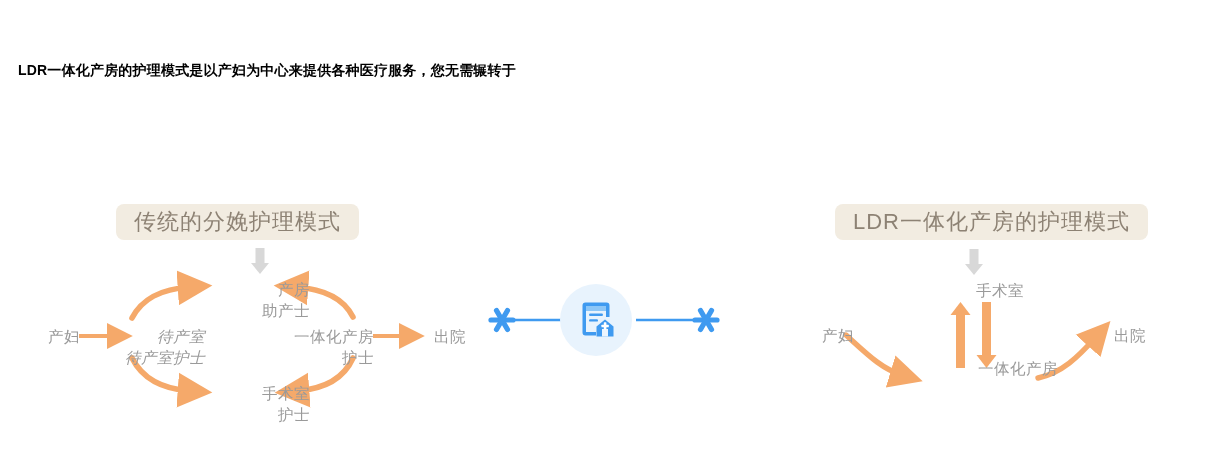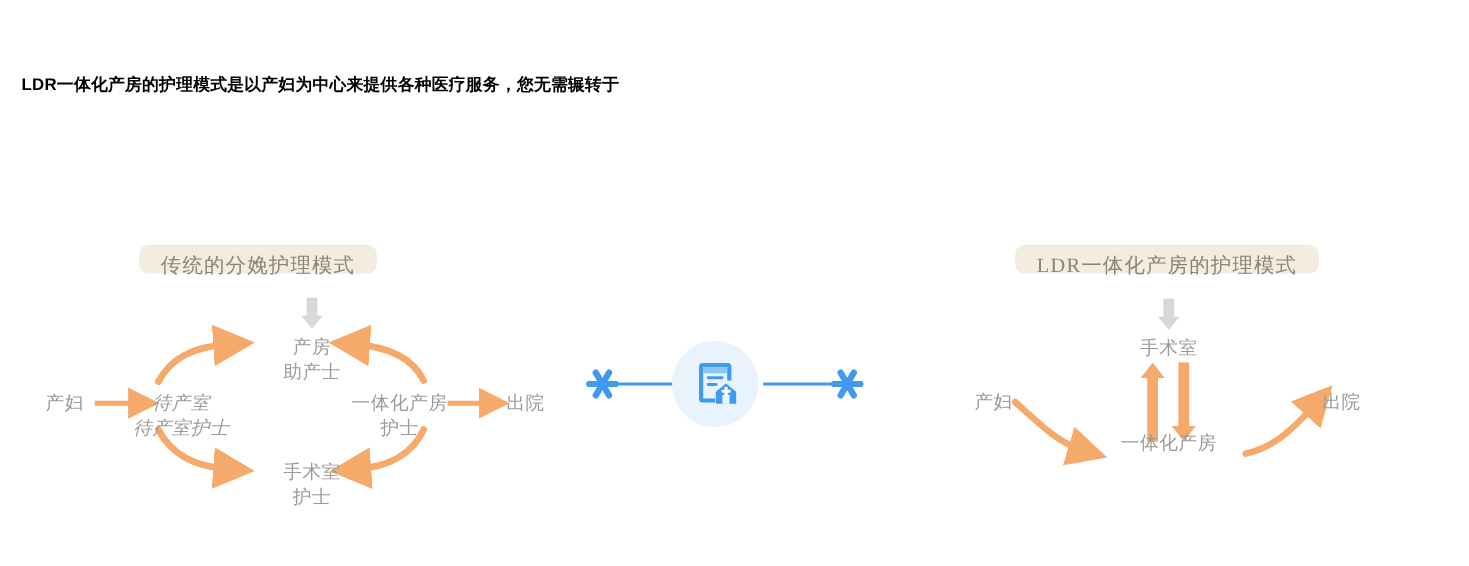--- a/index.html
+++ b/index.html
@@ -38,35 +38,35 @@
     height: 260px;
   }
   #diagram-left  { left: 20px;  width: 460px; }
   #diagram-right { left: 790px; width: 420px; }
 
   .badge {
     position: absolute;
     background: #f2ece1;
     border-radius: 8px;
     color: #8d8274;
-    font-size: 17px;
+    font-size: 22px;
     line-height: 36px;
-    height: 24px;
+    height: 36px;
     text-align: center;
     white-space: nowrap;
     letter-spacing: 1px;
     padding: 0 18px;
   }
 
   .node {
     position: absolute;
     color: #9a9a9a;
     font-size: 15.5px;
     line-height: 21px;
-    text-align: center;
+    text-align: right;
     white-space: nowrap;
     letter-spacing: 0.5px;
   }
   .node .sub { display: block; }
 
   .svg-layer {
     position: absolute;
     left: 0;
     top: 0;
     width: 100%;
@@ -209,21 +209,21 @@
 
     <g fill="#ffffff">
       <rect x="26.8" y="21.3" width="2.6" height="7.4" rx="0.6"></rect>
       <rect x="24.4" y="23.7" width="7.4" height="2.6" rx="0.6"></rect>
     </g>
   </svg>
 </div>
 
 <div class="diagram" id="diagram-right">
 
-  <div class="badge" style="left:56px; top:9px;font-family:Liberation Serif, serif;">LDR一体化产房的护理模式</div>
+  <div class="badge" style="left:45px; top:9px;">LDR一体化产房的护理模式</div>
 
   <svg class="svg-layer" viewBox="0 0 420 260">
     <defs>
       <marker id="rt-orange-head" markerWidth="7" markerHeight="7" refX="2.2" refY="3.5" orient="auto">
         <path d="M0,0.4 L6.2,3.5 L0,6.6 Z" fill="#f5a96a"></path>
       </marker>
     </defs>
 
     <g>
       <rect x="179.5" y="54" width="9" height="17" fill="#d8d8d8"></rect>

